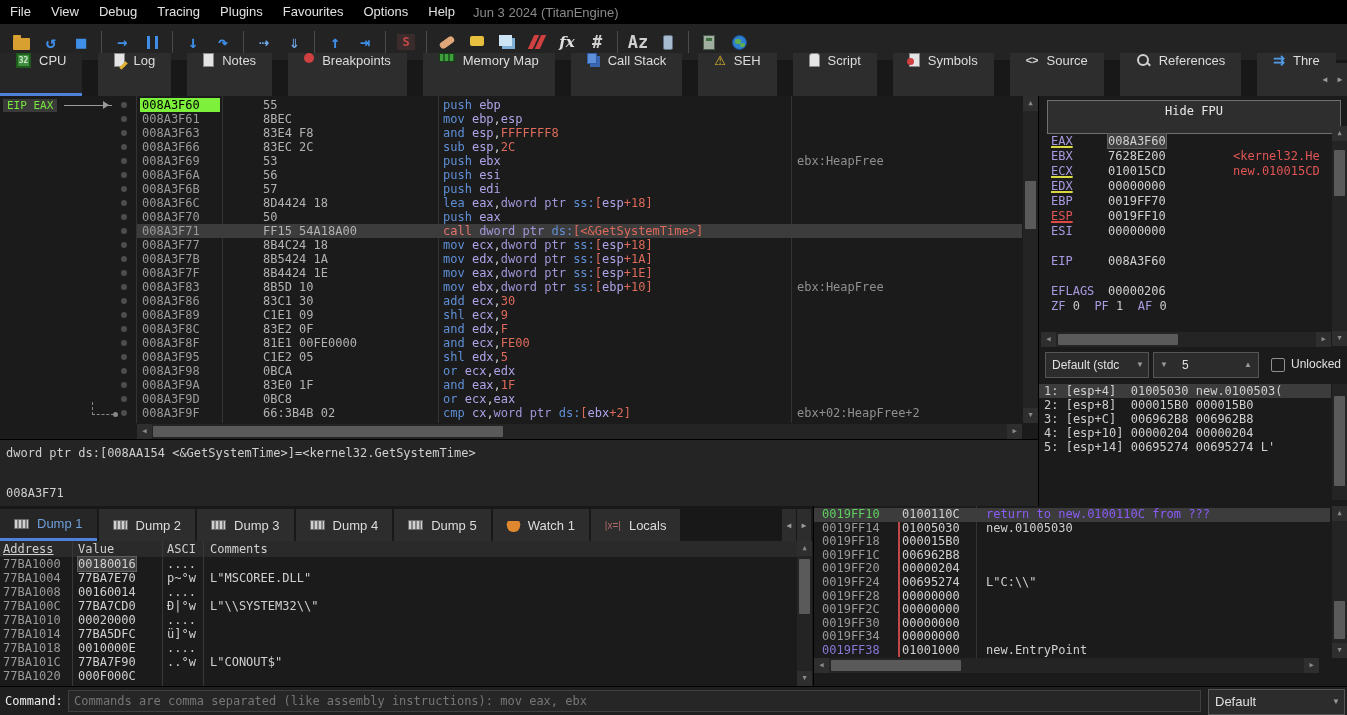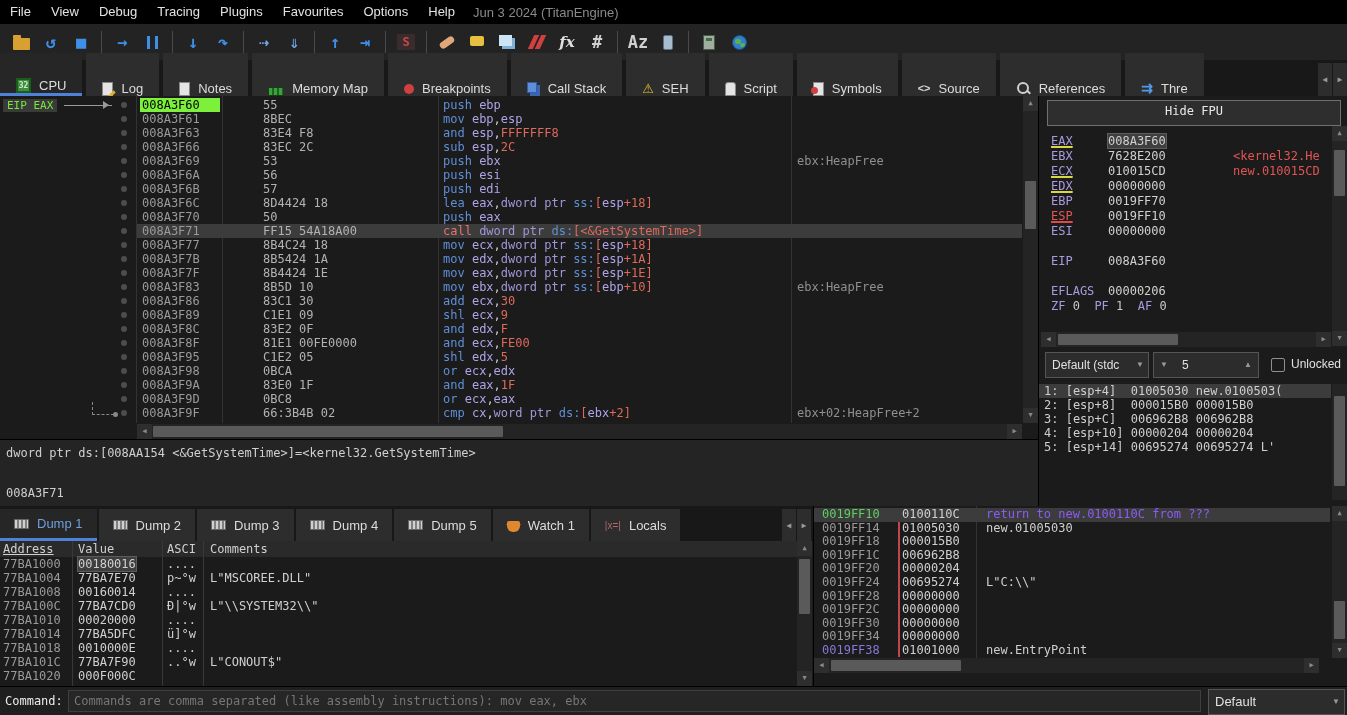--- a/index.html
+++ b/index.html
@@ -30,21 +30,21 @@
   .ti-ribbons{width:5px;height:14px;background:#d04040;transform:skewX(-25deg);box-shadow:7px 0 0 #d04040;margin-right:7px}
   .ti-phone{width:10px;height:15px;background:#a8bcd0;border:1px solid #607080;border-radius:2px}
   .ti-calc{width:12px;height:15px;background:#9fae9f;border:1px solid #4a5a4a;position:relative}
   .ti-calc::before{content:"";position:absolute;top:2px;left:2px;right:2px;height:3px;background:#3f6f3f}
   .ti-globe{width:15px;height:15px;border-radius:50%;background:#2f7fd0;border:1px solid #1a4f88;position:relative;overflow:hidden}
   .ti-globe::before{content:"";position:absolute;left:2px;top:3px;width:6px;height:5px;background:#5fae4f;border-radius:2px}
   .ti-globe::after{content:"";position:absolute;right:1px;bottom:2px;width:5px;height:4px;background:#5fae4f;border-radius:2px}
 
   
   #tabbar{position:absolute;left:0;top:60px;width:100%;height:36px;background:#181818;display:flex;align-items:flex-end}
-  .tab{height:43px;display:flex;align-items:flex-end;padding:0 16px;margin-right:4px;background:#2d2d2d;
+  .tab{height:43px;display:flex;align-items:flex-start;padding:0 16px;margin-right:16px;background:#2d2d2d;
        font-family:"Liberation Sans",sans-serif;font-size:13px;color:#dcdcdc;white-space:nowrap;overflow:hidden;flex:none}
   .tab.active{background:#262626;border-bottom:3px solid #4d82d8}
   .tabscroll{position:absolute;right:0;top:3px;height:33px;display:flex}
   .tsbtn{width:14px;height:33px;background:#2d2d2d;color:#9a9a9a;font-size:8px;display:flex;align-items:center;justify-content:center;margin-left:1px}
 
   .ic{display:inline-block;position:relative;flex:none;margin-right:8px}
   .ic-txt{display:inline-block;flex:none;margin-right:8px;line-height:15px}
   .ic-cpu{width:15px;height:15px;background:#3f8f3f;border:2px solid #1e5c1e}
   .ic-cpu::after{content:"32";position:absolute;left:0;right:0;top:0;color:#cfe8cf;font:bold 8px/11px "DejaVu Sans Mono",monospace;text-align:center}
   .ic-page{width:11px;height:14px;background:#e4e4e4;border:1px solid #888}
@@ -90,21 +90,21 @@
   .hscroll{position:absolute;height:15px;background:#242424}
   .sb-btn{position:absolute;width:15px;height:15px;background:#2e2e2e;color:#8a8a8a;font-size:7px;text-align:center;line-height:15px}
   .sb-thumb{position:absolute;background:#5a5a5a;border-radius:1px}
 
   #infobox{position:absolute;left:0;top:343px;width:1038px;height:67px;background:#242424;border-top:1px solid #000;color:#cfcfcf}
   #infobox .l1{position:absolute;left:6px;top:6px;white-space:pre}
   #infobox .l2{position:absolute;left:6px;top:46px;white-space:pre}
 
   
   #rightcol{position:absolute;left:1038px;top:0;width:309px;height:410px;background:#1b1b1b;border-left:1px solid #000;overflow:hidden}
-  #hidefpu{position:absolute;left:8px;top:4px;width:294px;height:26px;background:#2e2e2e;border:1px solid #707070;
+  #hidefpu{position:absolute;left:8px;top:4px;width:294px;height:34px;background:#2e2e2e;border:1px solid #707070;
            color:#e8e8e8;text-align:center;line-height:20px;font-family:"DejaVu Sans Mono",monospace;font-size:12px}
   #regs{position:absolute;left:12px;top:38px;right:17px}
   .rrow{position:relative;height:15px;line-height:15px;white-space:pre}
   .rname{display:inline-block;min-width:57px;color:#a99ae0}
   .u-yellow{text-decoration:underline;text-decoration-color:#d8d840;text-decoration-thickness:2px}
   .u-red{text-decoration:underline;text-decoration-color:#e04848;text-decoration-thickness:2px}
   .red{color:#e05555}
   .rval{color:#d0d0d0}
   .rval.selbox{background:#3f3f3f;outline:1px solid #5c5c5c}
   .rcom{position:absolute;left:182px;white-space:pre}
@@ -265,26 +265,26 @@
       </div>
       <div class="tab">
         <span class="ic ic-page ic-log"></span>
         <span class="tab-label">Log</span>
       </div>
       <div class="tab">
         <span class="ic ic-page"></span>
         <span class="tab-label">Notes</span>
       </div>
       <div class="tab">
+        <span class="ic ic-bp"></span>
+        <span class="tab-label">Breakpoints</span>
+      </div>
+      <div class="tab">
         <span class="ic ic-mem"></span>
         <span class="tab-label">Memory Map</span>
-      </div>
-      <div class="tab">
-        <span class="ic ic-bp"></span>
-        <span class="tab-label">Breakpoints</span>
       </div>
       <div class="tab">
         <span class="ic ic-stack"></span>
         <span class="tab-label">Call Stack</span>
       </div>
       <div class="tab">
         <span class="ic-txt" style="color: rgb(232, 192, 48); font-size: 13px;">⚠</span>
         <span class="tab-label">SEH</span>
       </div>
       <div class="tab">

